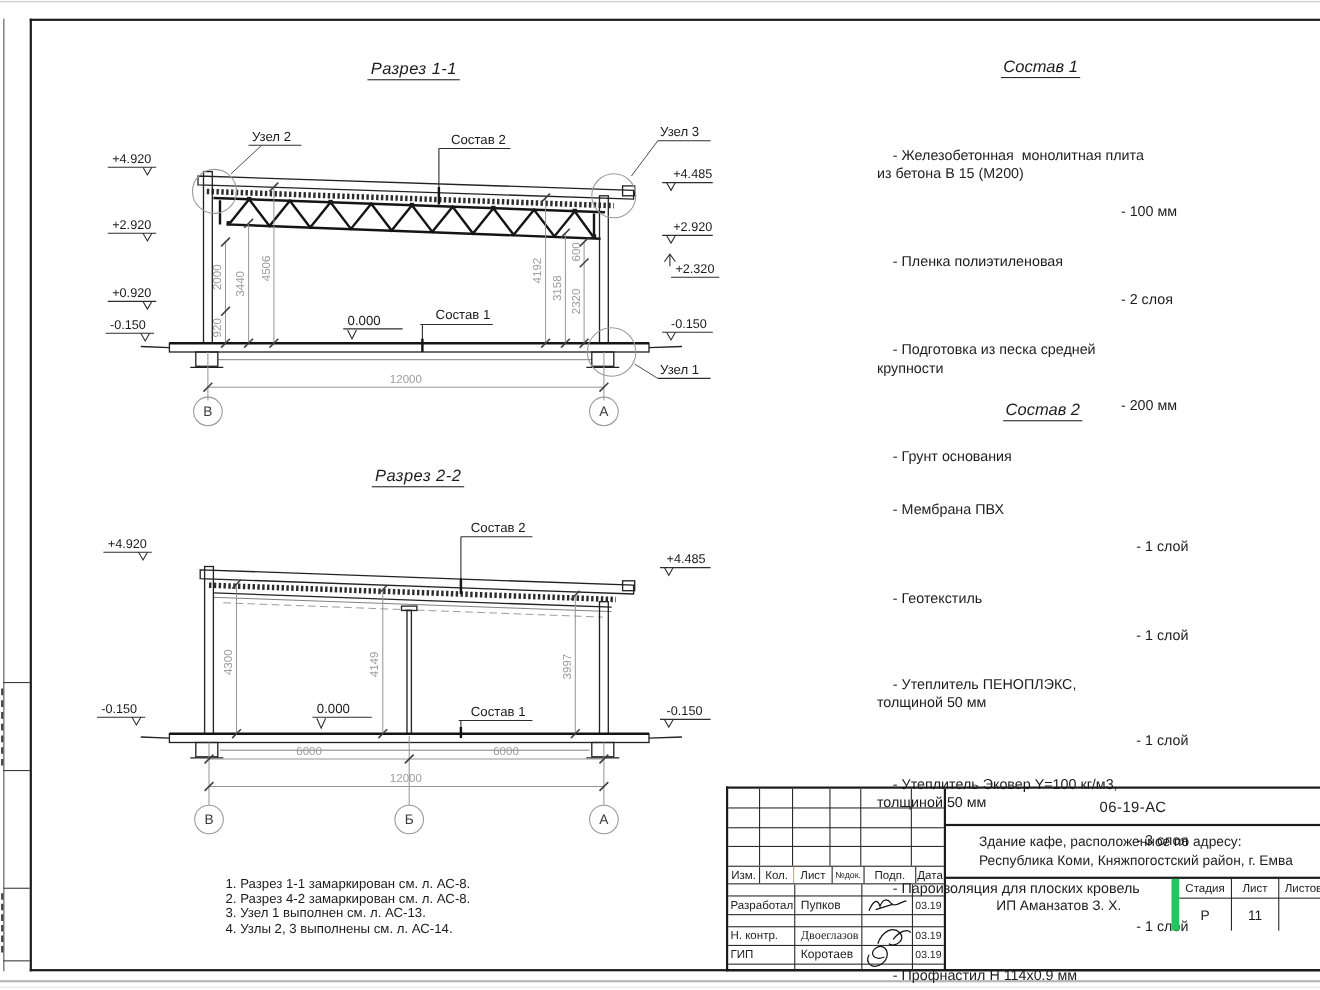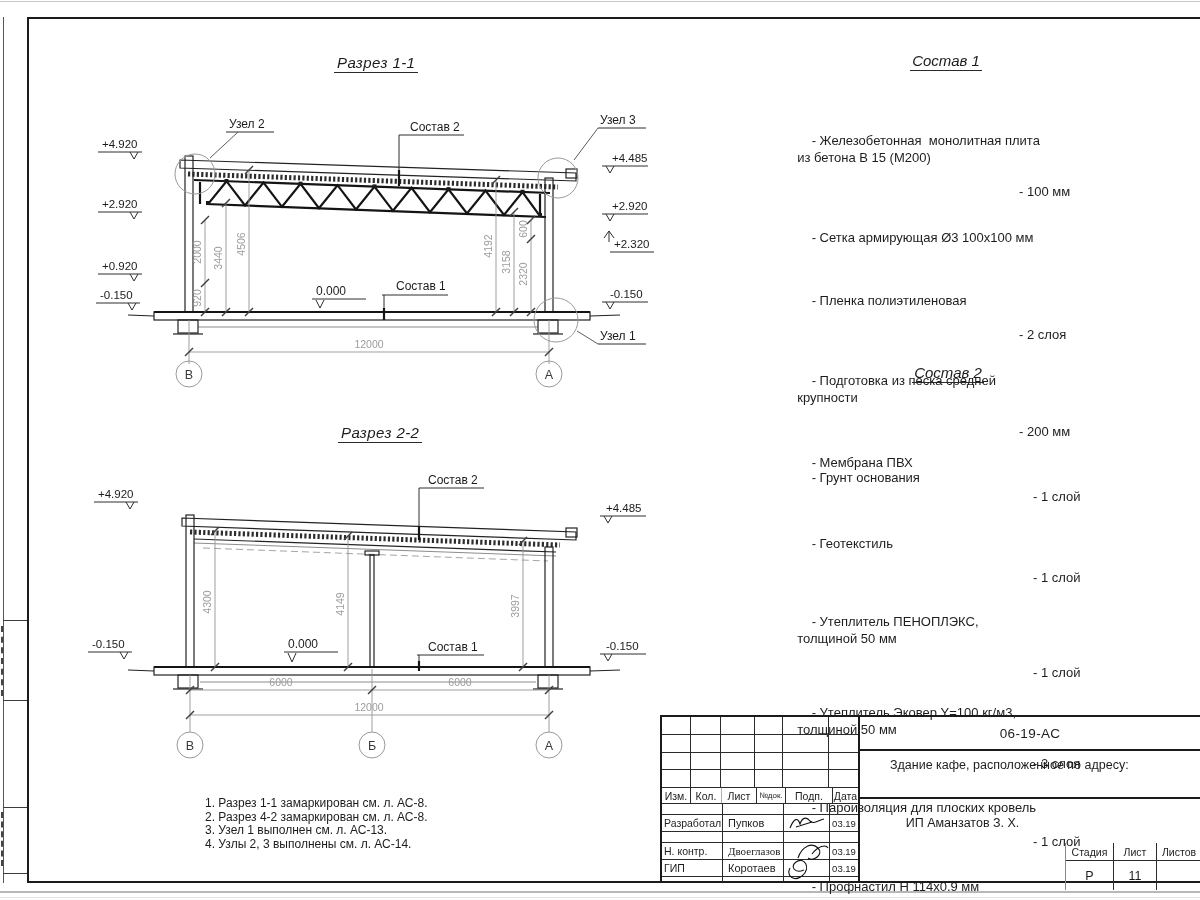--- a/index.html
+++ b/index.html
@@ -24,21 +24,21 @@
   .sostav .title{font-size:15px;font-style:italic;text-align:center;display:block;margin:0 auto;
                  width:72px;border-bottom:1.4px solid #2a2a2a;padding-bottom:1px;position:relative;left:8px;}
   .sostav .item{position:relative;white-space:pre-wrap;line-height:17px;}
   .sostav .qty{position:absolute;bottom:0;white-space:nowrap;}
   
   .notes{font-size:12px;line-height:13.6px;color:#1c1c1c;}
   
   .tb{left:660px;top:715px;width:540px;height:168px;border:2px solid #1b1b1b;border-right:none;box-sizing:border-box;}
   .tb .cell{position:absolute;box-sizing:border-box;border-color:#2b2b2b;}
   .tb .c{display:flex;align-items:center;justify-content:center;text-align:center;}
-  .tb .bl{border-left:1px solid #22c55e;margin-top:44px;} .tb .bt{border-top:1px solid #2b2b2b;}
+  .tb .bl{border-left:7px solid #22c55e;} .tb .bt{border-top:1px solid #2b2b2b;}
   .tb .bl2{border-left:2px solid #1b1b1b;} .tb .bt2{border-top:2px solid #1b1b1b;}
   .tb .lbl{font-size:10.5px;} .tb .sm{font-size:8px;} .tb .nm{font-size:11px;justify-content:flex-start;padding-left:4px;text-align:left;}
   .tb .dt{font-size:9.5px;}
   
   svg text{font-family:"Liberation Sans",sans-serif;}
   .t-label{font-size:12px;fill:#1b1b1b;}
   .t-elev{font-size:11.5px;fill:#1b1b1b;}
   .t-dim{font-size:10.5px;fill:#9c9c9c;}
   .t-axis{font-size:12.5px;fill:#3a3a3a;}
   .ln-main{stroke:#222;stroke-width:1.2;fill:none;}
@@ -313,23 +313,20 @@
 
   <div class="abs sostav" style="left:790px;top:52px;width:296px;">
     <span class="title">Состав 1</span>
     <div style="height:44px;"></div>
     <div class="item" style="margin-bottom:12px;">
       <span style="white-space:pre-wrap;">- Железобетонная  монолитная плита
   из бетона В 15 (М200)</span>
       <span class="qty" style="left:229px;">- 100 мм</span>
     </div>
     <div class="item" style="margin-bottom:12px;">
-      <span style="white-space:pre-wrap;">- Сетка армирующая Ø3 100х100 мм</span>
-    </div>
-    <div class="item" style="margin-bottom:12px;">
       <span style="white-space:pre-wrap;">- Пленка полиэтиленовая</span>
       <span class="qty" style="left:229px;">-  2 слоя</span>
     </div>
     <div class="item" style="margin-bottom:12px;">
       <span style="white-space:pre-wrap;">- Подготовка из песка средней
   крупности</span>
       <span class="qty" style="left:229px;">- 200 мм</span>
     </div>
     <div class="item">
       <span style="white-space:pre-wrap;">- Грунт основания</span>
@@ -419,20 +416,21 @@
       </svg>
       <svg style="position:absolute;left:122px;top:34px;" width="46" height="44" viewBox="0 0 46 44">
         <path d="M6,30 C2,38 10,44 18,38 C28,30 20,18 12,24 C6,28 10,36 20,32 M14,20 C18,8 28,4 34,10 C40,16 30,24 24,20 M28,16 C34,8 42,6 44,10" stroke="#111" stroke-width="1.1" fill="none"></path>
       </svg>
     </div>
 
     <div class="cell bl2" style="left:196px;top:0;width:340px;height:164px;">
       <div class="c" style="position:absolute;left:0;top:0;width:340px;height:32px;font-size:13.5px;letter-spacing:.4px;">06-19-АС</div>
       <div class="cell bt2" style="left:0;top:32px;width:340px;height:48px;padding:6px 0 0 30px;font-size:12.5px;line-height:17px;">
         <div>Здание кафе, расположенное по адресу:</div>
+        <div>Республика Коми, Княжпогостский район, г. Емва</div>
       </div>
       <div class="cell bt2" style="left:0;top:80px;width:340px;height:47px;">
         <div class="c" style="position:absolute;left:0;top:0;width:205px;height:47px;font-size:12.5px;">ИП Аманзатов З. Х.</div>
         <div class="cell bl" style="left:205px;top:0;width:135px;height:47px;">
           <div style="position:absolute;left:0;top:17px;width:135px;height:1px;background:#2b2b2b;"></div>
           <div style="position:absolute;left:47px;top:0;width:1px;height:47px;background:#2b2b2b;"></div>
           <div style="position:absolute;left:90px;top:0;width:1px;height:47px;background:#2b2b2b;"></div>
           <div class="c lbl" style="position:absolute;left:0;top:0;width:47px;height:17px;">Стадия</div>
           <div class="c lbl" style="position:absolute;left:48px;top:0;width:42px;height:17px;">Лист</div>
           <div class="c lbl" style="position:absolute;left:91px;top:0;width:44px;height:17px;">Листов</div>

